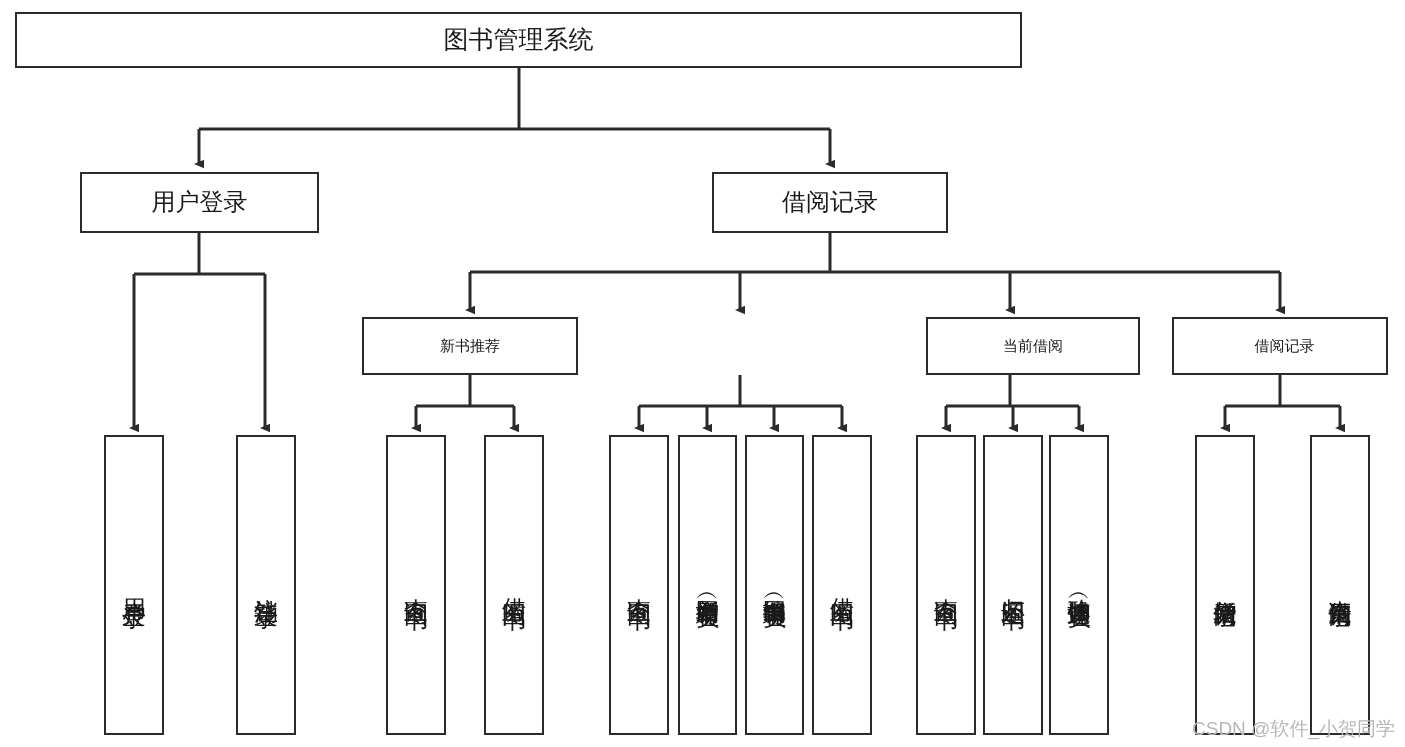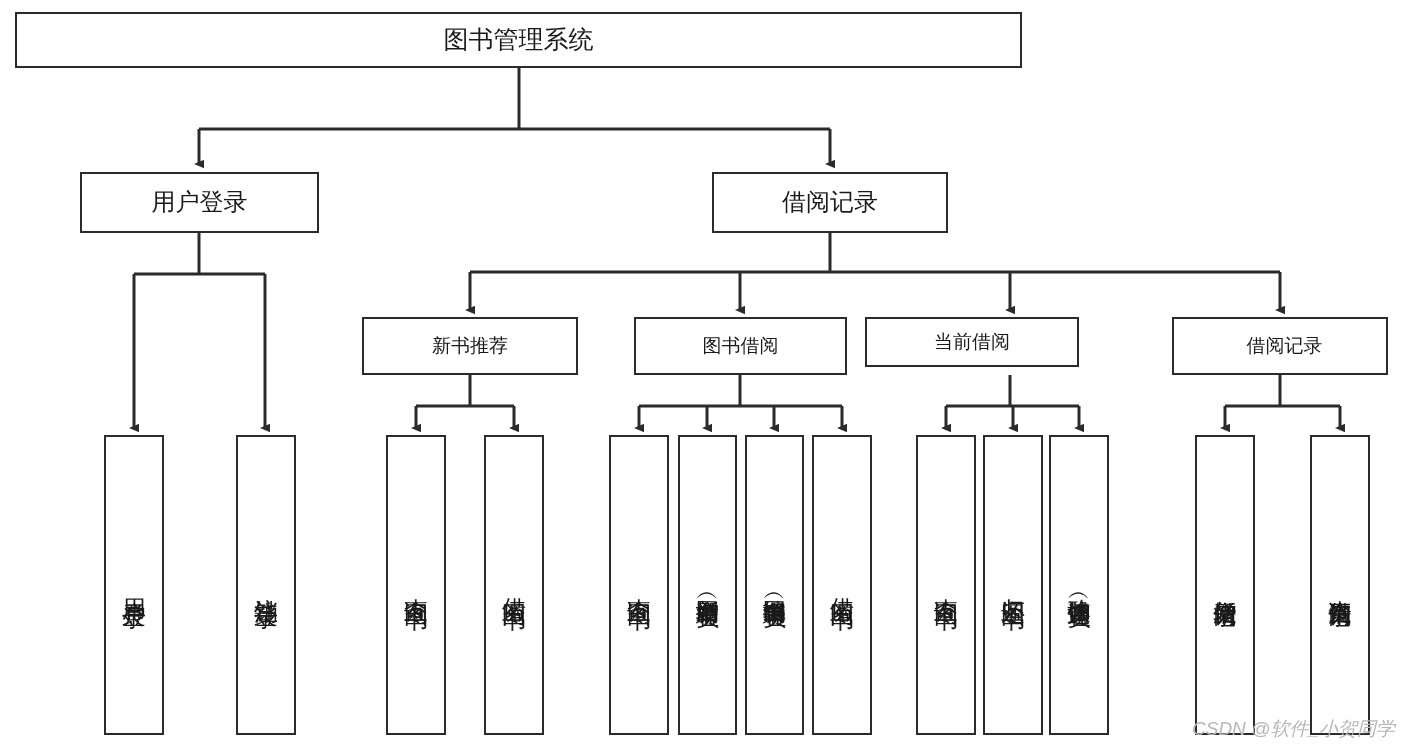--- a/index.html
+++ b/index.html
@@ -42,21 +42,21 @@
     color: #1a1a1a;
     font-weight: 400;
   }
   .node.root .node-label {
     font-size: 25px;
   }
   .node.level1 .node-label {
     font-size: 24px;
   }
   .node.level2 .node-label {
-    font-size: 19px;
+    font-size: 15px;
   }
   .node.leaf {
     align-items: center;
     justify-content: center;
     padding: 4px 0;
   }
   .node.leaf .node-label {
     writing-mode: vertical-rl;
     text-orientation: upright;
     font-size: 24px;
@@ -152,25 +152,22 @@
   </div>
 
   <div class="node level1" style="left:712px; top:172px; width:236px; height:61px;">
     <span class="node-label">借阅记录</span>
   </div>
 
   <div class="node level2" style="left:362px; top:317px; width:216px; height:58px;">
     <span class="node-label">新书推荐</span>
   </div>
 
-  <div class="node level2" style="left:634px; top:317px; width:213px; height:58px;">
-    <span class="node-label">图书借阅</span>
-  </div>
-
-  <div class="node level2" style="left:865px; top:317px; width:214px; height:50px;">
+
+  <div class="node level2" style="left:926px; top:317px; width:214px; height:58px;">
     <span class="node-label">当前借阅</span>
   </div>
 
   <div class="node level2" style="left:1172px; top:317px; width:216px; height:58px;padding-left:9px;">
     <span class="node-label">借阅记录</span>
   </div>
 
   <div class="node leaf" style="left:104px; top:435px; width:60px; height:300px;">
     <span class="node-label">用户登录</span>
   </div>
@@ -216,15 +213,15 @@
   </div>
 
   <div class="node leaf tall" style="left:1195px; top:435px; width:60px; height:300px;">
     <span class="node-label">新增借阅记录</span>
   </div>
 
   <div class="node leaf tall" style="left:1310px; top:435px; width:60px; height:300px;">
     <span class="node-label">查询借阅记录</span>
   </div>
 
-  <div class="watermark" style="left:1192px; top:716px;font-style:italic;">CSDN @软件_小贺同学</div>
+  <div class="watermark" style="left:1192px; top:716px;">CSDN @软件_小贺同学</div>
 
 </div>
 
 </body></html>

